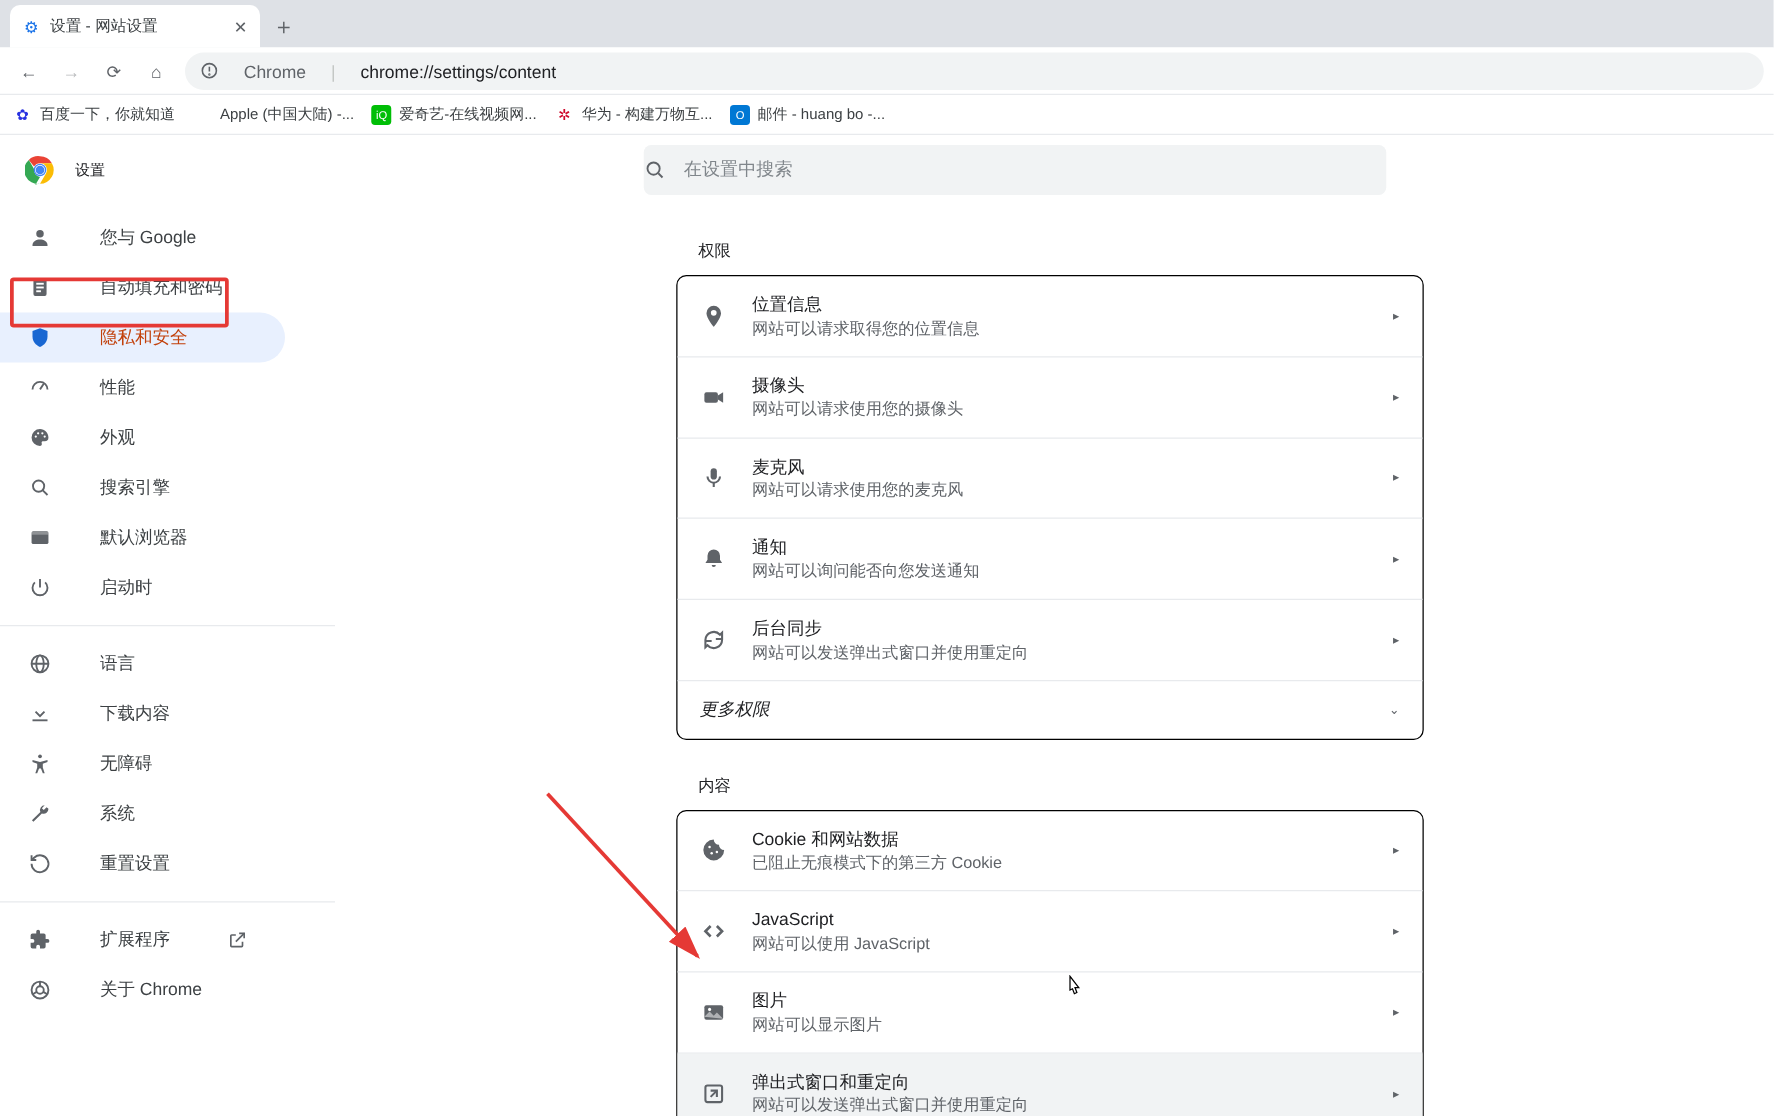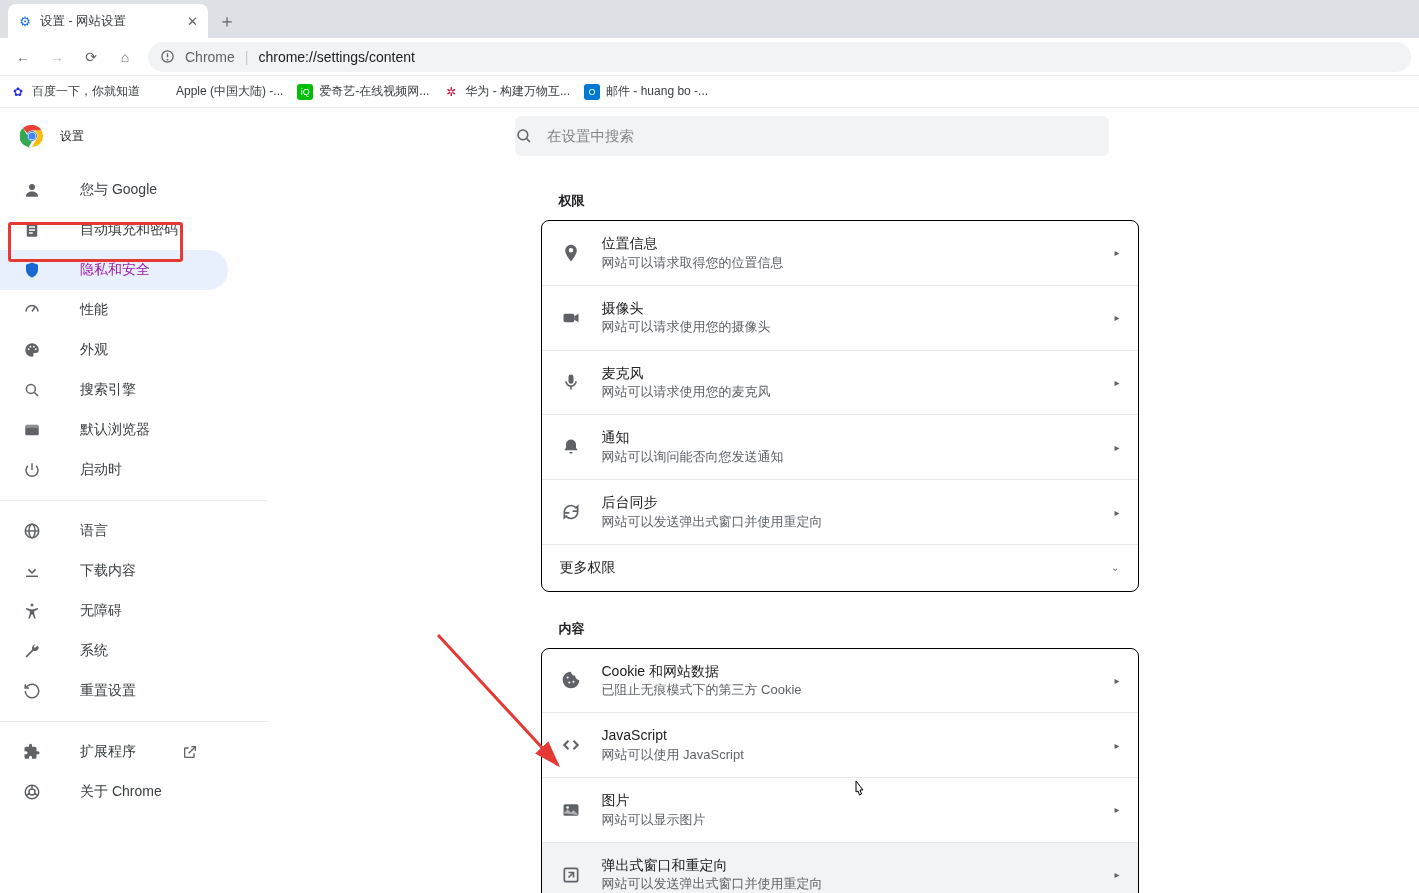--- a/index.html
+++ b/index.html
@@ -10,21 +10,21 @@
 .tab { background: #fff; height: 34px; width: 200px; border-radius: 8px 8px 0 0; display: flex; align-items: center; padding: 0 10px; gap: 8px; font-size: 12.5px; color: #3c4043; position: relative; }
 .tab .close { margin-left: auto; color: #5f6368; font-size: 13px; }
 .tab .fav { width:14px; height:14px; display:flex; align-items:center; justify-content:center; color:#1a73e8;}
 .new-tab { width: 30px; height: 30px; display: flex; align-items: center; justify-content: center; color: #5f6368; font-size: 18px; margin-left:4px; margin-bottom:2px;}
 .gear{font-size:13px;}
 
 
 .toolbar { height: 38px; background: #fff; display: flex; align-items: center; padding: 0 8px; gap: 4px; border-bottom: 1px solid #e8eaed;}
 .tb-btn { width: 30px; height: 30px; display: flex; align-items: center; justify-content: center; color: #5f6368; border-radius: 50%; font-size:14px;}
 .tb-btn.disabled { color: #babcbe; }
-.omnibox { flex: 1; height: 30px; background: #f1f3f4; border-radius: 15px; display: flex; align-items: center; padding: 0 12px; gap: 10px; font-size: 14px; margin-left:4px;}
+.omnibox { flex: 1; height: 30px; background: #f1f3f4; border-radius: 15px; display: flex; align-items: center; padding: 0 12px; gap: 20px; font-size: 14px; margin-left:4px;}
 .omnibox .secure { color: #5f6368; font-size:14px; display:flex; align-items:center;}
 .omnibox .host { color: #5f6368; }
 .omnibox .sep { color:#c4c7c5;}
 .omnibox .path { color: #202124; }
 
 
 .bookmark-bar { height: 32px; background: #fff; display: flex; align-items: center; padding: 0 10px; gap: 14px; border-bottom: 1px solid #e8eaed;}
 .bookmark { display: flex; align-items: center; gap: 6px; font-size: 12px; color: #3c4043; }
 .bm-ico { width:16px; height:16px; display:flex; align-items:center; justify-content:center; font-size:12px; border-radius:3px;}
 
@@ -33,42 +33,42 @@
 .chrome-logo { width: 24px; height: 24px; }
 .settings-title { font-size: 12px; color: #202124;}
 .search-wrap { margin-left: auto; margin-right: 290px; width: 594px; height: 40px; background: #f1f3f4; border-radius: 6px; display: flex; align-items: center; padding: 0 0; gap: 14px; color: #5f6368;}
 .search-wrap input { border: none; background: transparent; outline: none; font-size: 14.5px; flex:1; color:#202124;}
 .search-wrap input::placeholder{color:#80868b;}
 
 
 .app-body { display: flex; height: calc(893px - 38px - 38px - 32px - 56px); }
 .sidebar { width: 268px; padding-top: 6px; }
 .nav-item { height: 40px; display: flex; align-items: center; padding-left: 22px; gap: 38px; font-size: 14px; color: #3c4043; border-radius: 0 20px 20px 0; margin-right: 40px; position:relative;}
-.nav-item.active { background: #e8f0fe; color: #a21caf; }
+.nav-item.active { background: #e8f0fe; color: #c2410c; }
 .nav-item.active .nav-ico{color:#1967d2;}
 .nav-ico { width: 20px; color: #5f6368; display:flex; align-items:center; justify-content:center;}
 .highlight-box{position:absolute; left:8px; top:222px; width:175px; height:40px; border:3px solid #e53935; border-radius:3px; pointer-events:none; z-index:5;}
 .nav-divider{height:1px; background:#e8eaed; margin:10px 0;}
 .nav-ext{display:flex;align-items:center;}
 .ext-icon{margin-left:8px;color:#5f6368;}
 
 .content { flex: 1; display:flex; justify-content:center; overflow:hidden;}
 .content-inner{ width: 598px; margin-left:-8px;}
-.section-title{font-size:13px; color:#202124; margin:28px 0 10px 18px;font-weight:bold;}
+.section-title{font-size:13px; color:#202124; margin:28px 0 10px 18px;}
 .card{border:1px solid #000000; border-radius:8px;}
 .row{display:flex; align-items:center; padding:13px 18px; gap:20px; border-bottom:1px solid #e8eaed; position:relative;}
 .row:last-child{border-bottom:none;}
 .row-ico{width:22px; color:#5f6368; display:flex; align-items:center; justify-content:center; flex-shrink:0;}
 .row-text{flex:1;}
 .row-title{font-size:14px; color:#202124; line-height:1.4;}
 .row-sub{font-size:13px; color:#5f6368; line-height:1.4;}
 .row-arrow{color:#5f6368; font-size:10px;}
 .row.hover{background:#f1f3f4;}
 .row.expand{justify-content:space-between;}
-.row.expand .row-title{flex:1;}
+.row.expand .row-title{flex:1;font-style:italic;}
 
 
 .arrow-svg{position:absolute; left:428px; top:625px; width:180px; height:170px; pointer-events:none; z-index:10;}
 
 
 .cursor{position:absolute; left:851px; top:780px; z-index:11; font-size:16px; color:#000;}
 
 svg{display:block;}
 </style>
 </head>

